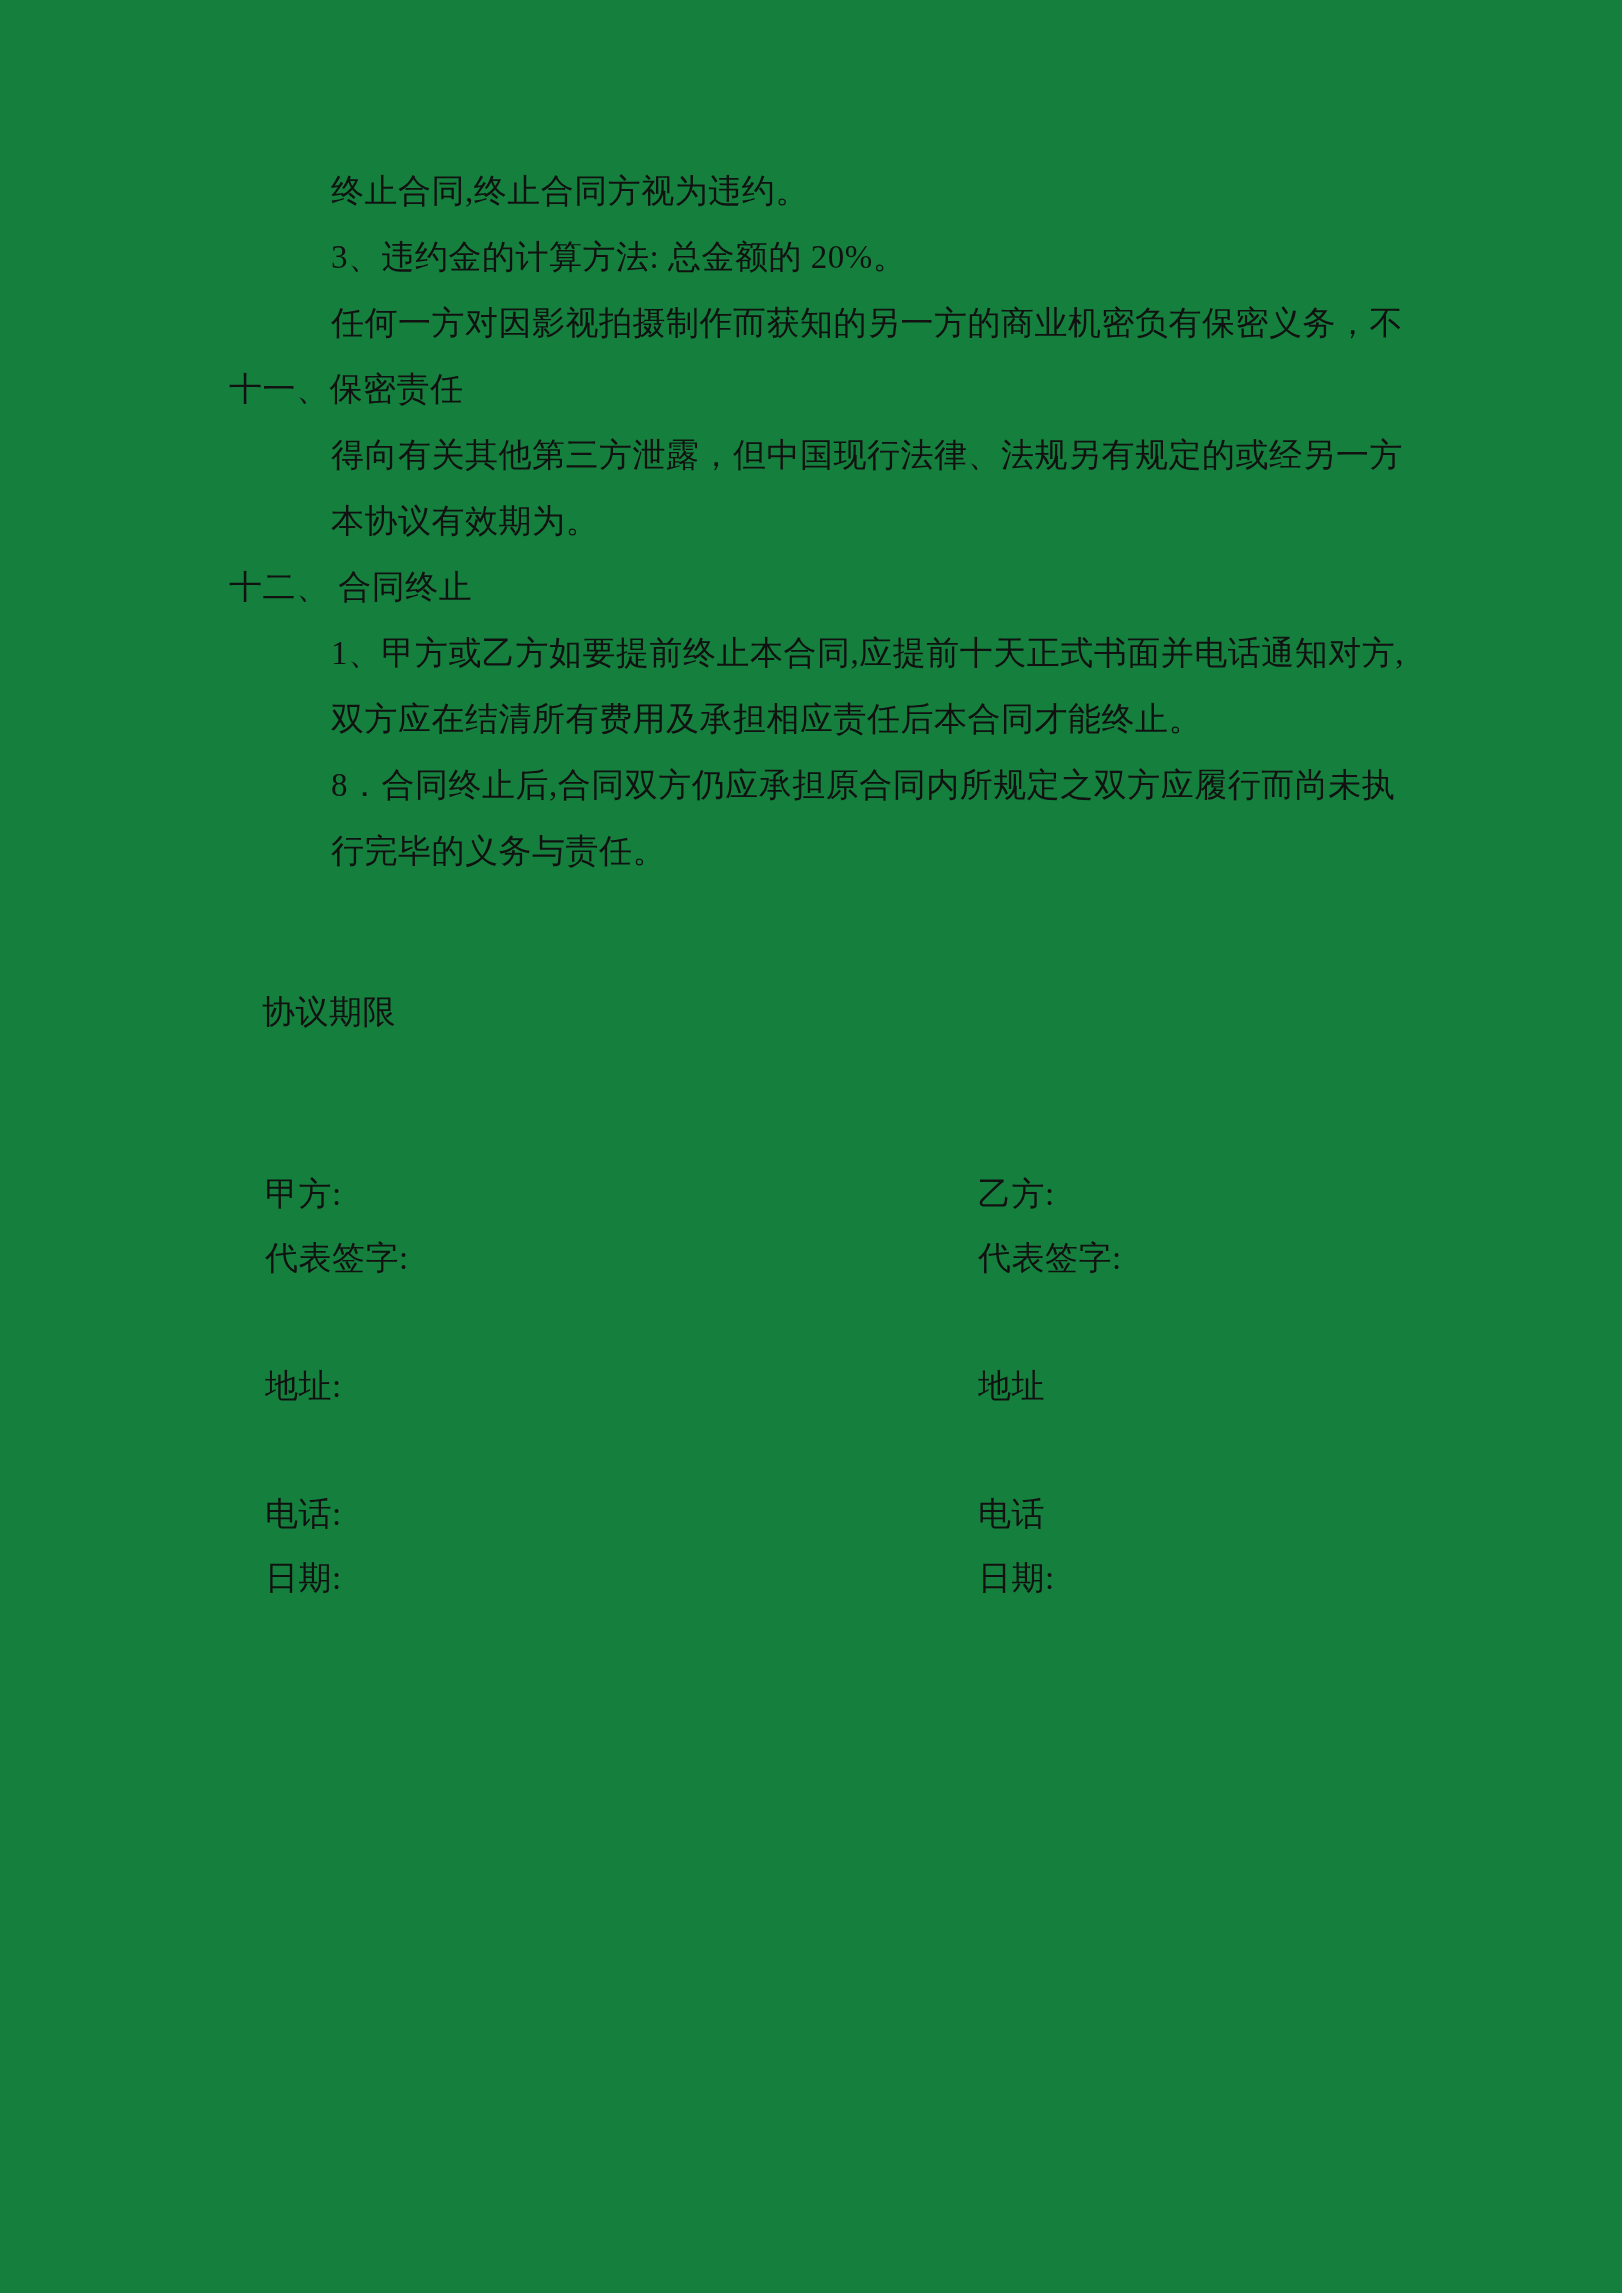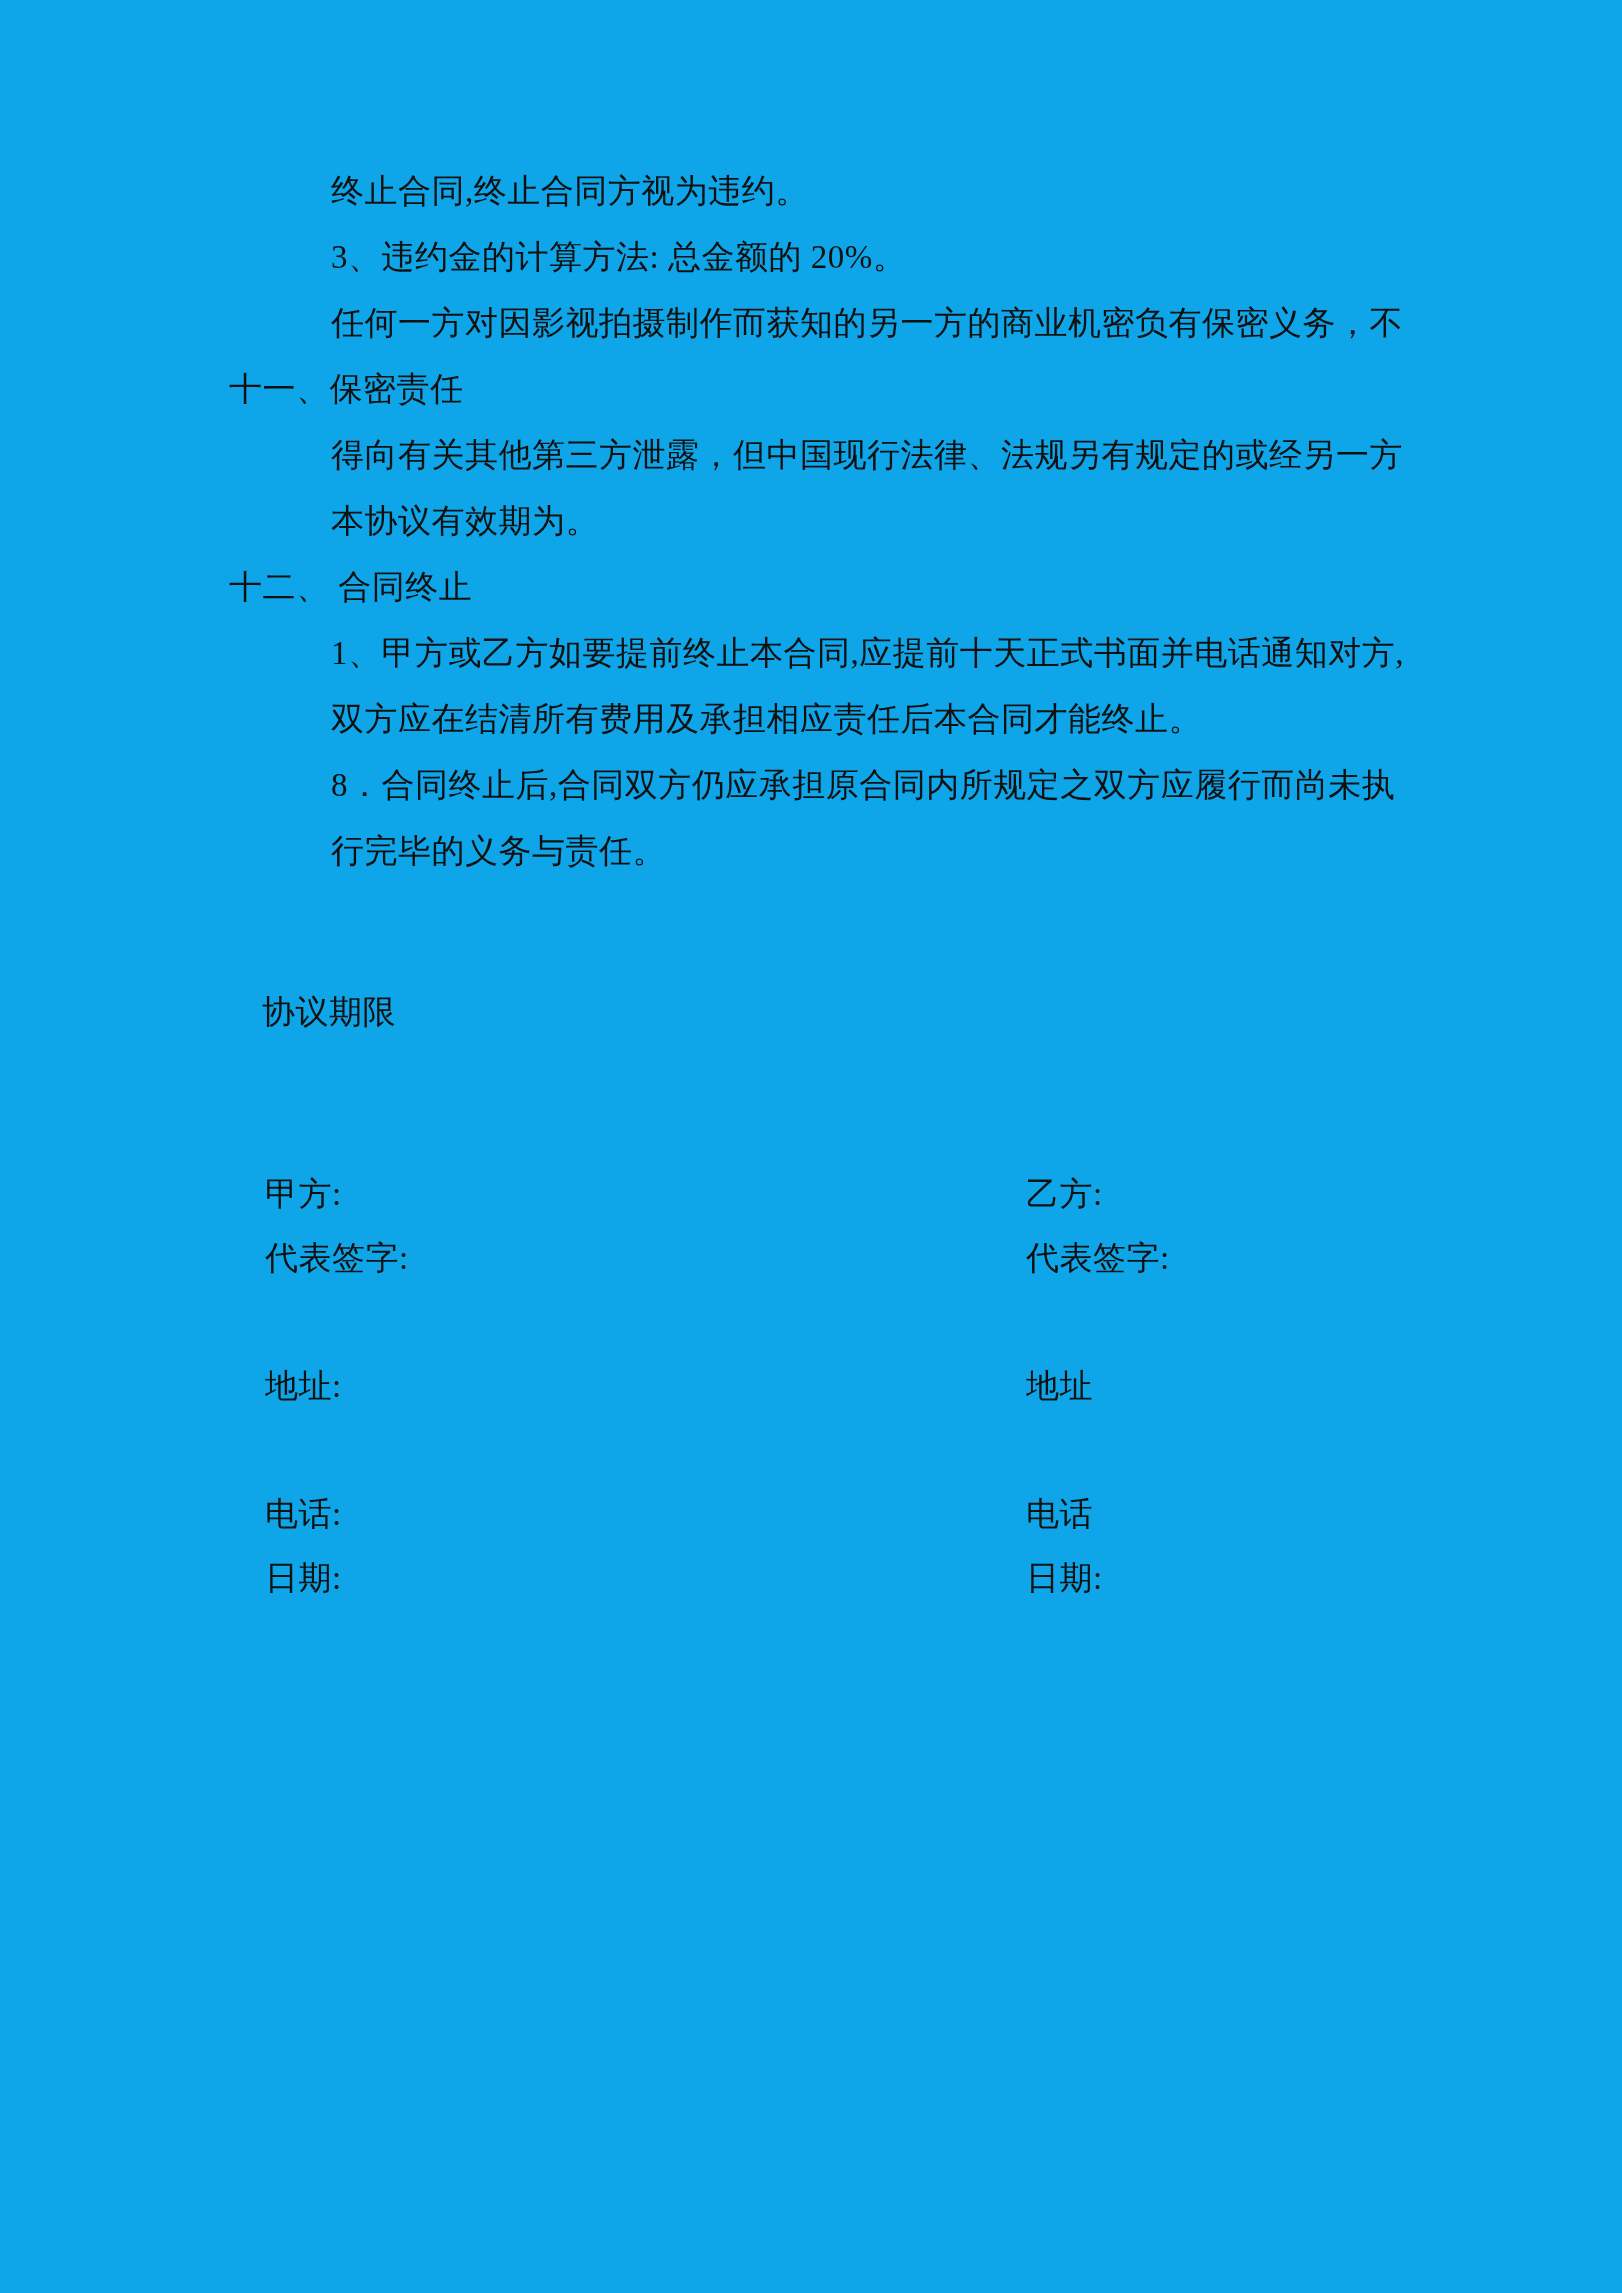--- a/index.html
+++ b/index.html
@@ -5,21 +5,21 @@
   html, body {
     margin: 0;
     padding: 0;
     background: #e8e8e8;
   }
   .page {
     position: relative;
     width: 1623px;
     height: 2294px;
     margin: 0 auto;
-    background: #0ea5e9;
+    background: #15803d;
     color: #111111;
     font-family: "Liberation Serif", "DejaVu Serif", serif;
     font-size: 33px;
     overflow: hidden;
   }
   .content {
     padding-top: 158px;
   }
   .line {
     line-height: 66px;
@@ -68,21 +68,20 @@
     white-space: pre;
     letter-spacing: 0.5px;
     gap: 44px;
   }
   .sig-cell-left {
     width: 669px;
     flex: 0 0 669px;
   }
   .sig-cell-right {
     flex: 1 1 auto;
-    margin-left: 48px;
   }
 </style>
 </head>
 <body>
 
 <div class="page">
   <div class="content">
 
     <div class="line body">终止合同,终止合同方视为违约。</div>
     <div class="line body">3、违约金的计算方法: 总金额的 20%。</div>

